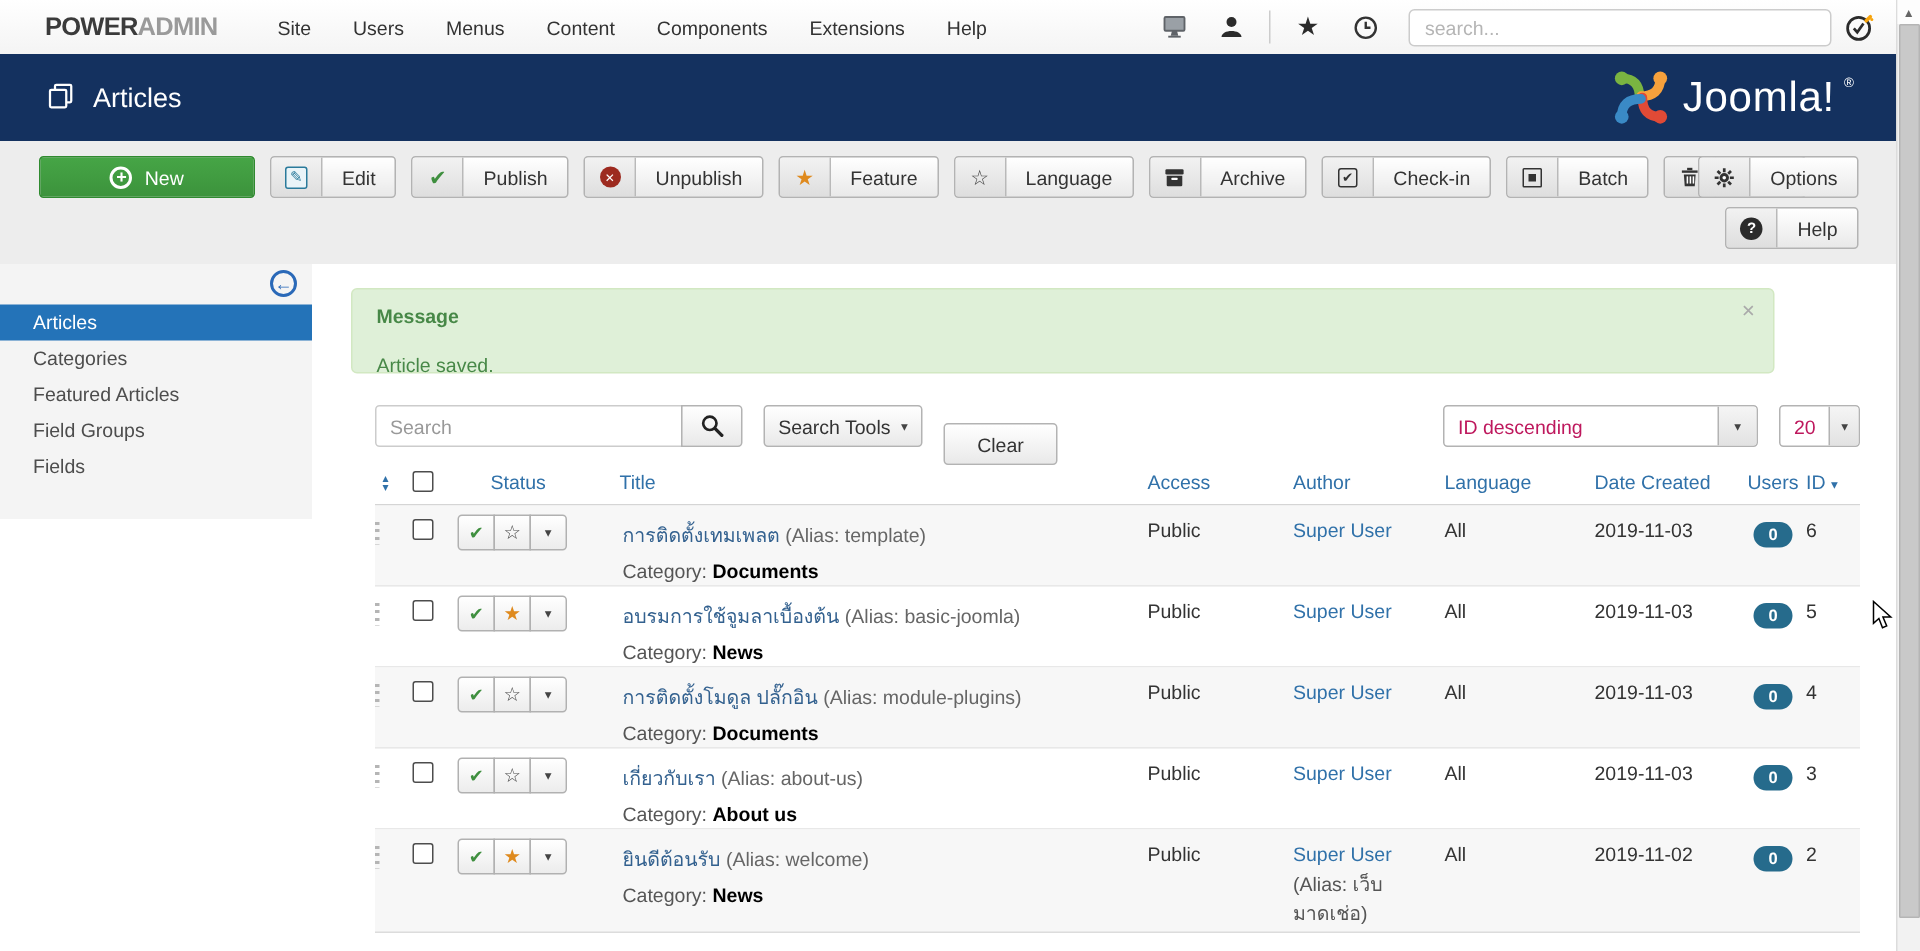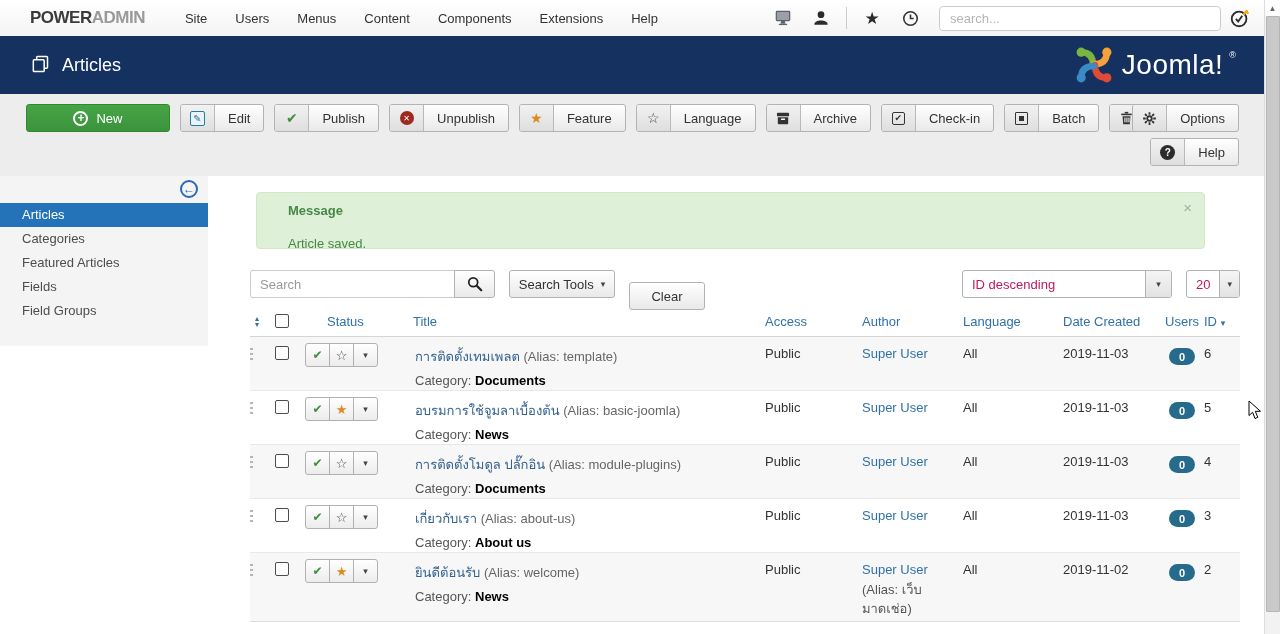--- a/index.html
+++ b/index.html
@@ -81,22 +81,22 @@
   .collapse-icon {
     position:absolute; right:10px; top:4px; width:18px; height:18px; border:2px solid #2a69b8;
     border-radius:50%; color:#2a69b8; font-size:12px; line-height:14px; text-align:center; cursor:pointer;
   }
   .side-list { position:absolute; left:0; top:27px; width:208px; }
   .side-item { height:24px; line-height:24px; padding-left:22px; color:#4d4d4d; cursor:pointer; }
   .side-item.active { background:#2473b8; color:#fff; }
   
   .main { position:absolute; left:208px; top:176px; right:16px; bottom:0; background:#fff; }
   .msgbox {
-    position:absolute; left:48px; top:16px; width:949px; height:57px;
-    background:#dff0d8; border:1px solid #d2e8c2; border-radius:4px; padding:10px 31px;
+    position:absolute; left:26px; top:16px; width:949px; height:57px;
+    background:#dff0d8; border:1px solid #d2e8c2; border-radius:4px; padding:10px 16px;
   }
   .msg-title { color:#478847; font-weight:bold; }
   .msg-body { color:#478847; margin-top:18px; }
   .msg-close { position:absolute; right:12px; top:6px; color:#aaa; font-size:15px; cursor:pointer; }
   
   .search-input {
     position:absolute; left:42px; top:94px; width:205px; height:28px;
     border:1px solid #ccc; border-radius:3px 0 0 3px; padding:0 9px; font-size:13px; color:#333;
     font-family:inherit; outline:none;
   }
@@ -348,22 +348,22 @@
     <span class="tlabel">Help</span>
   </button>
 </div>
 
 <div class="sidebar">
   <div class="collapse-icon">←</div>
   <div class="side-list">
     <div class="side-item active">Articles</div>
     <div class="side-item">Categories</div>
     <div class="side-item">Featured Articles</div>
+    <div class="side-item">Field Groups</div>
     <div class="side-item">Fields</div>
-    <div class="side-item">Field Groups</div>
   </div>
 </div>
 
 <div class="main">
 
   <div class="msgbox">
     <div class="msg-title">Message</div>
     <div class="msg-body">Article saved.</div>
     <div class="msg-close">×</div>
   </div>

